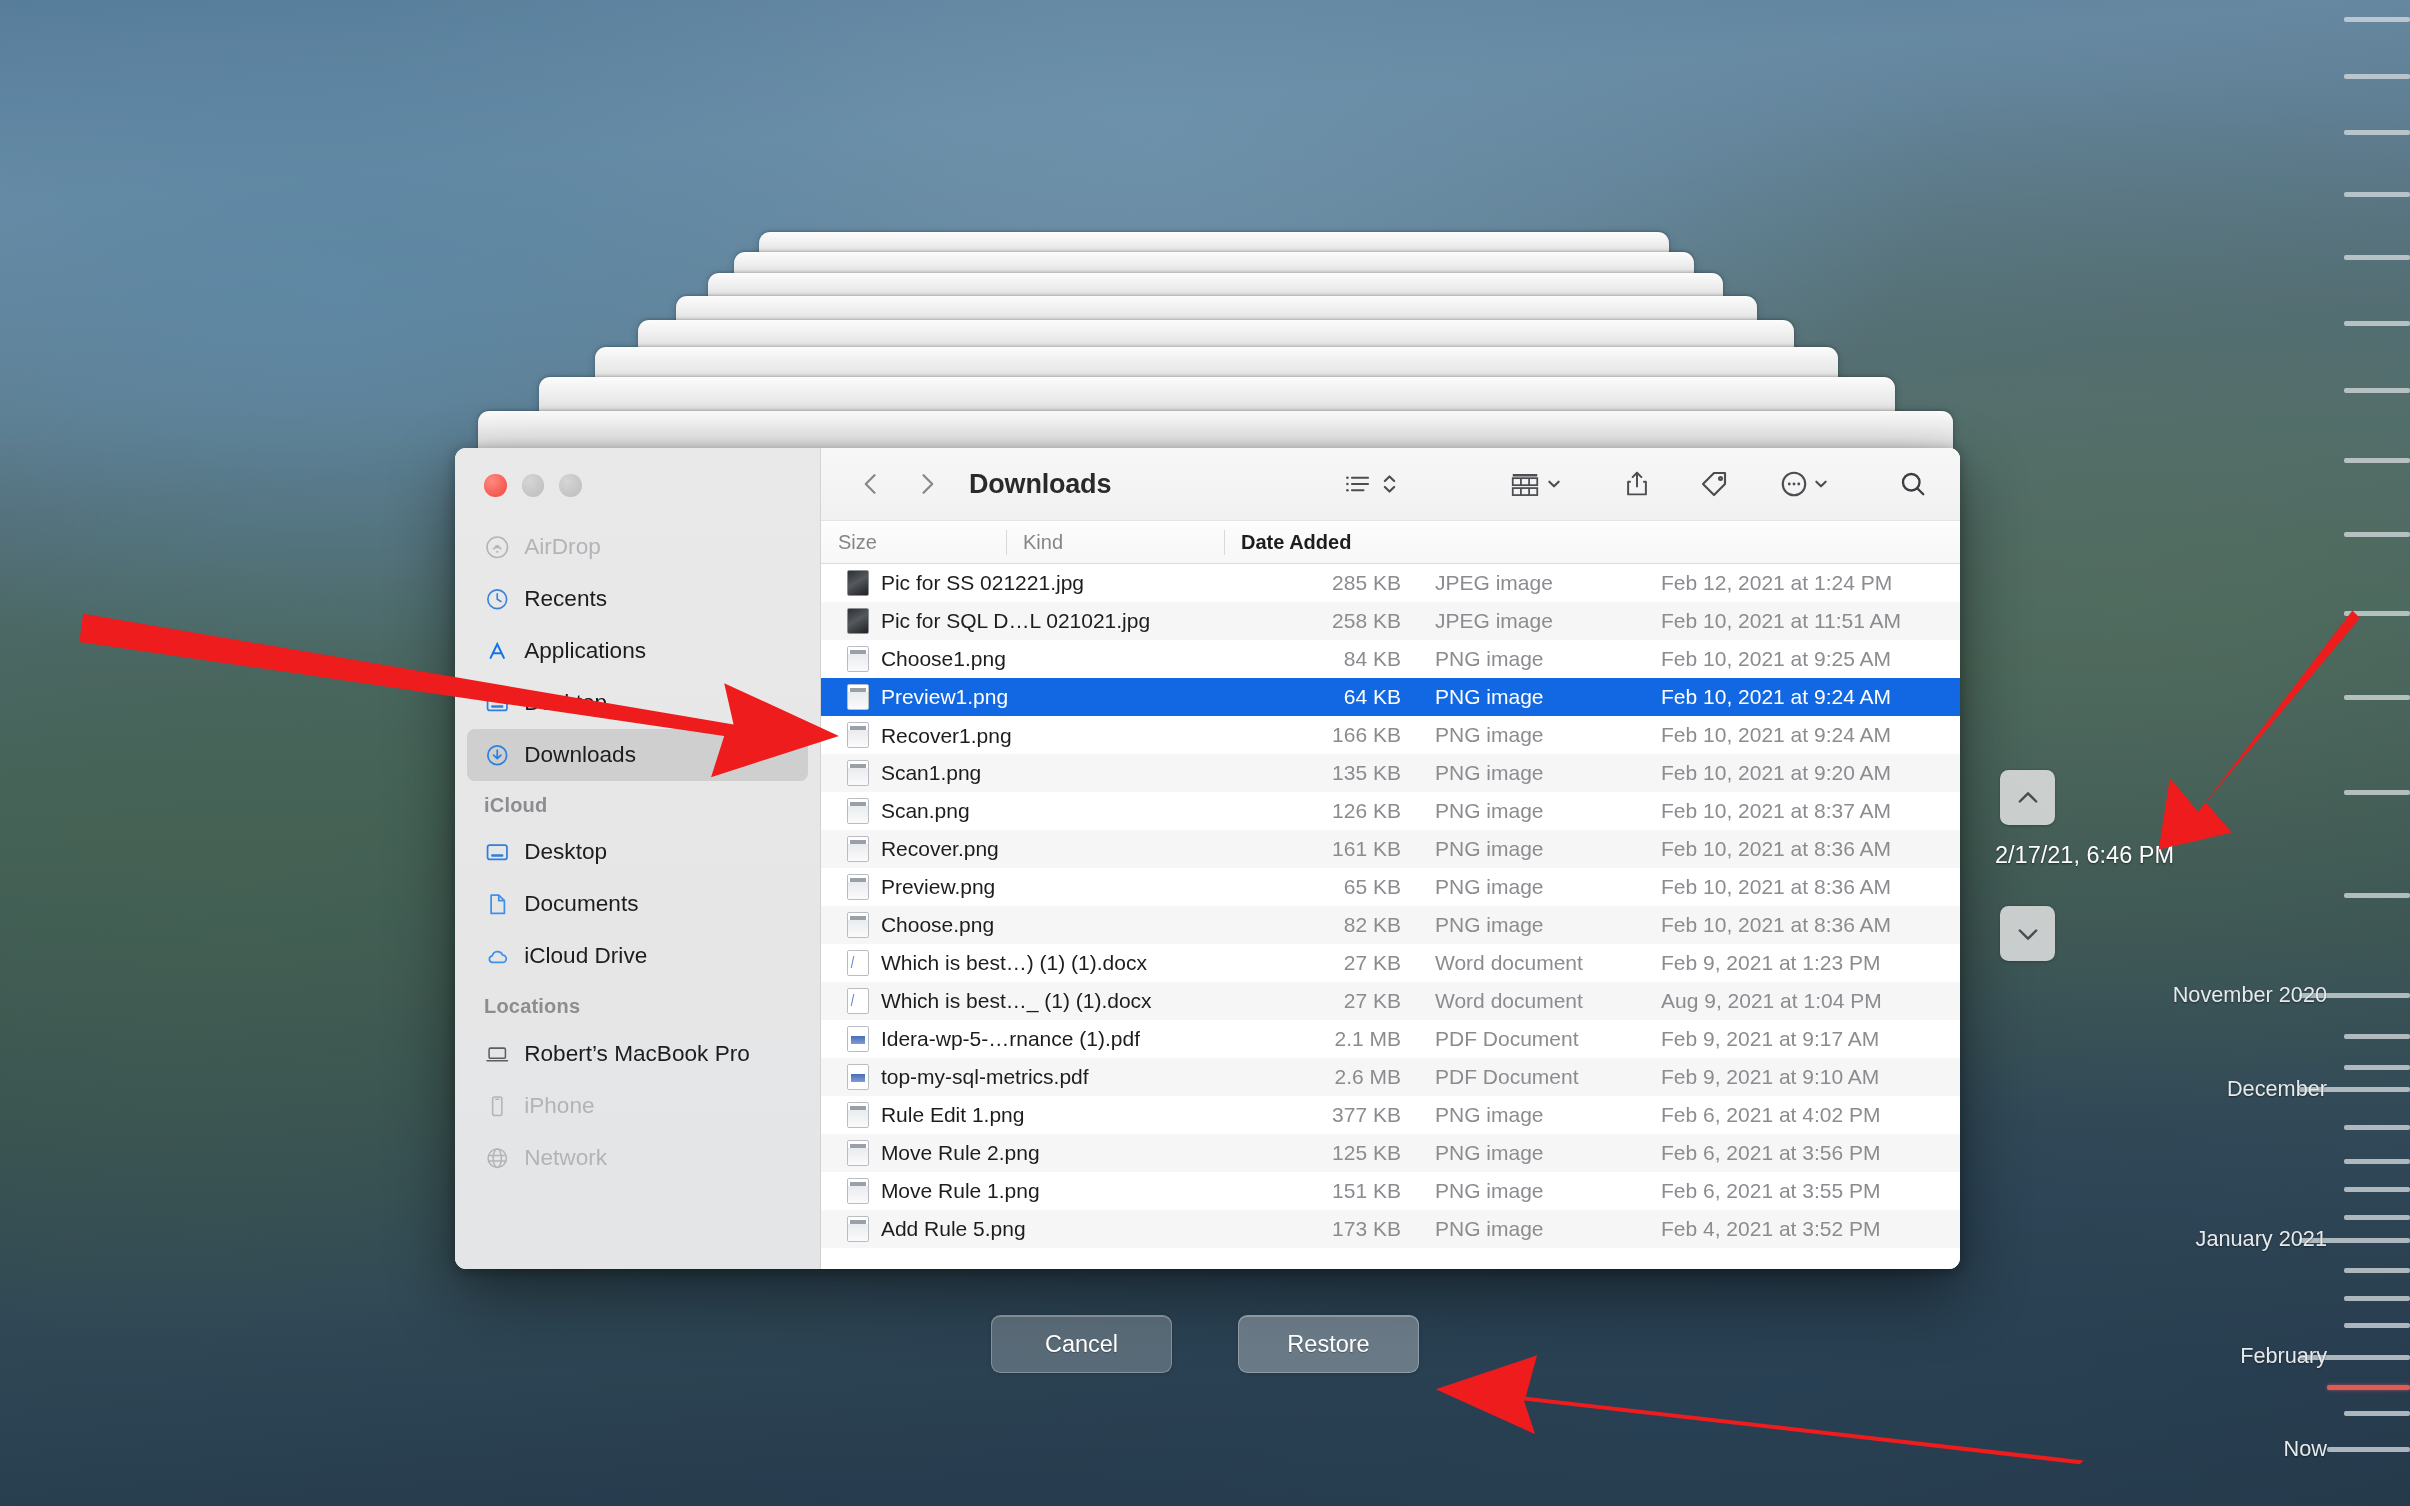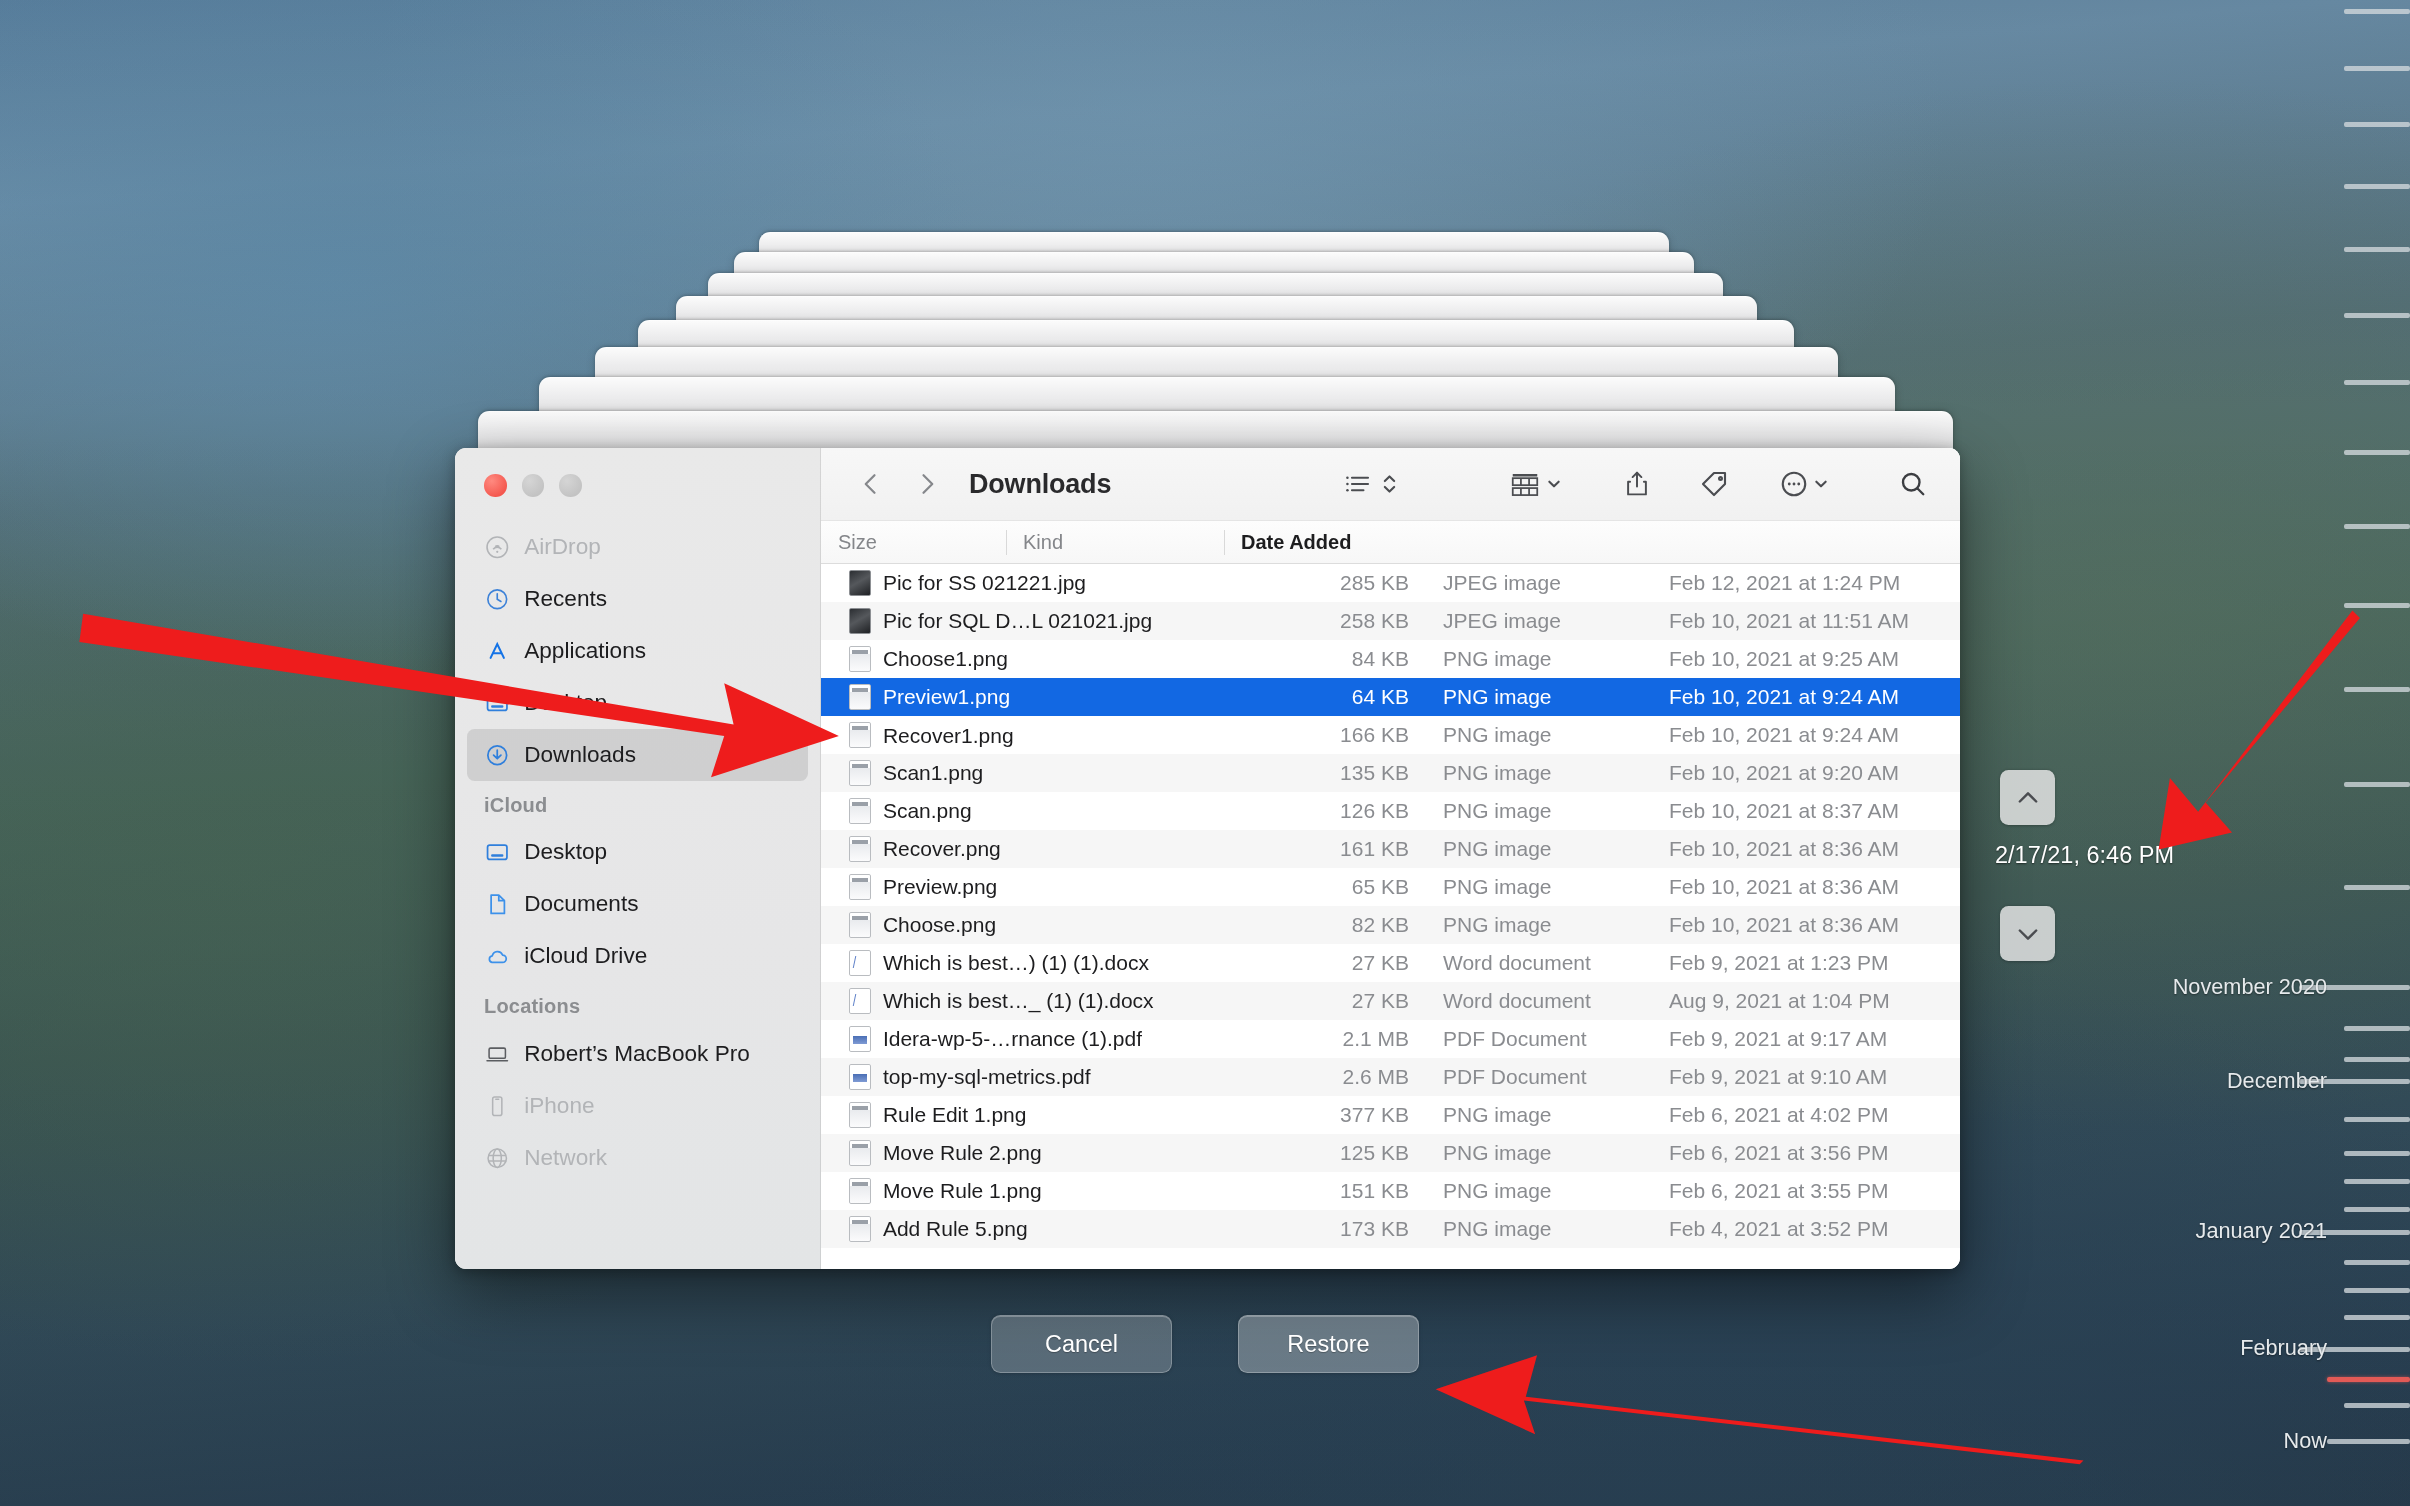--- a/index.html
+++ b/index.html
@@ -93,21 +93,21 @@
     content:""; position:absolute; left:0; top:8.5px; bottom:8.5px; width:0.9px; background:#d9d9d9;
   }
   #colhead .ch.active { color:#1d1d1f; font-weight:bold; }
 
   
   #filelist { flex:1; overflow:hidden; }
   .row { display:flex; align-items:center; height:38px; font-size:21px; color:#1d1d1f; }
   .row.odd { background:#f6f6f6; }
   .row.selected { background:#1268e3; color:#fff; }
   .row.selected .c-size, .row.selected .c-kind, .row.selected .c-date { color:#fff; }
-  .c-name { display:flex; align-items:center; gap:12.2px; padding-left:20px; min-width:0;margin-left:8px; }
+  .c-name { display:flex; align-items:center; gap:12.2px; padding-left:26px; min-width:0; }
   .c-name span { overflow:hidden; white-space:nowrap; text-overflow:ellipsis; }
   .c-size { text-align:right; padding-right:21px; color:#8a8c90; }
   .c-kind { padding-left:13px; color:#8a8c90; }
   .c-date { padding-left:21px; color:#8a8c90; }
   .fico { width:21.7px; height:25.4px; flex:0 0 21.7px; border:0.9px solid #b9bcc0; background:#fff; border-radius:1.9px; position:relative; overflow:hidden; }
   .fico i { position:absolute; display:block; }
 
   
   #actions {
     position:absolute; left:0; right:0; top:1315px; display:flex;
@@ -133,21 +133,21 @@
     display:flex; align-items:center; justify-content:center;
     box-shadow:0 0.9px 2.8px rgba(0,0,0,.25);
   }
   #tm-date {
     position:absolute; left:1995px; top:842px; width:217px;
     font-size:23.5px; color:#fff; text-shadow:0 0.9px 1.9px rgba(0,0,0,.55);
     white-space:nowrap;
   }
   #tm-nav-down { position:absolute; left:2000px; top:906px; }
 
-  #timeline { position:absolute; right:0; top:0; width:282px; height:1443px; }
+  #timeline { position:absolute; right:0; top:8px; width:282px; height:1443px; }
   .tl-tick { position:absolute; right:0; height:4.7px; background:rgba(210,216,220,.78); border-radius:1.9px; }
   .tl-tick.current { background:rgba(236,92,86,.95); box-shadow:0 0 3.8px rgba(236,92,86,.6); }
   .tl-label {
     position:absolute; right:83px; font-size:21.7px; color:#e6eaec;
     text-shadow:0 0.9px 1.9px rgba(0,0,0,.45); white-space:nowrap;
   }
 
   
   .arrow { position:absolute; pointer-events:none; }
 </style>

